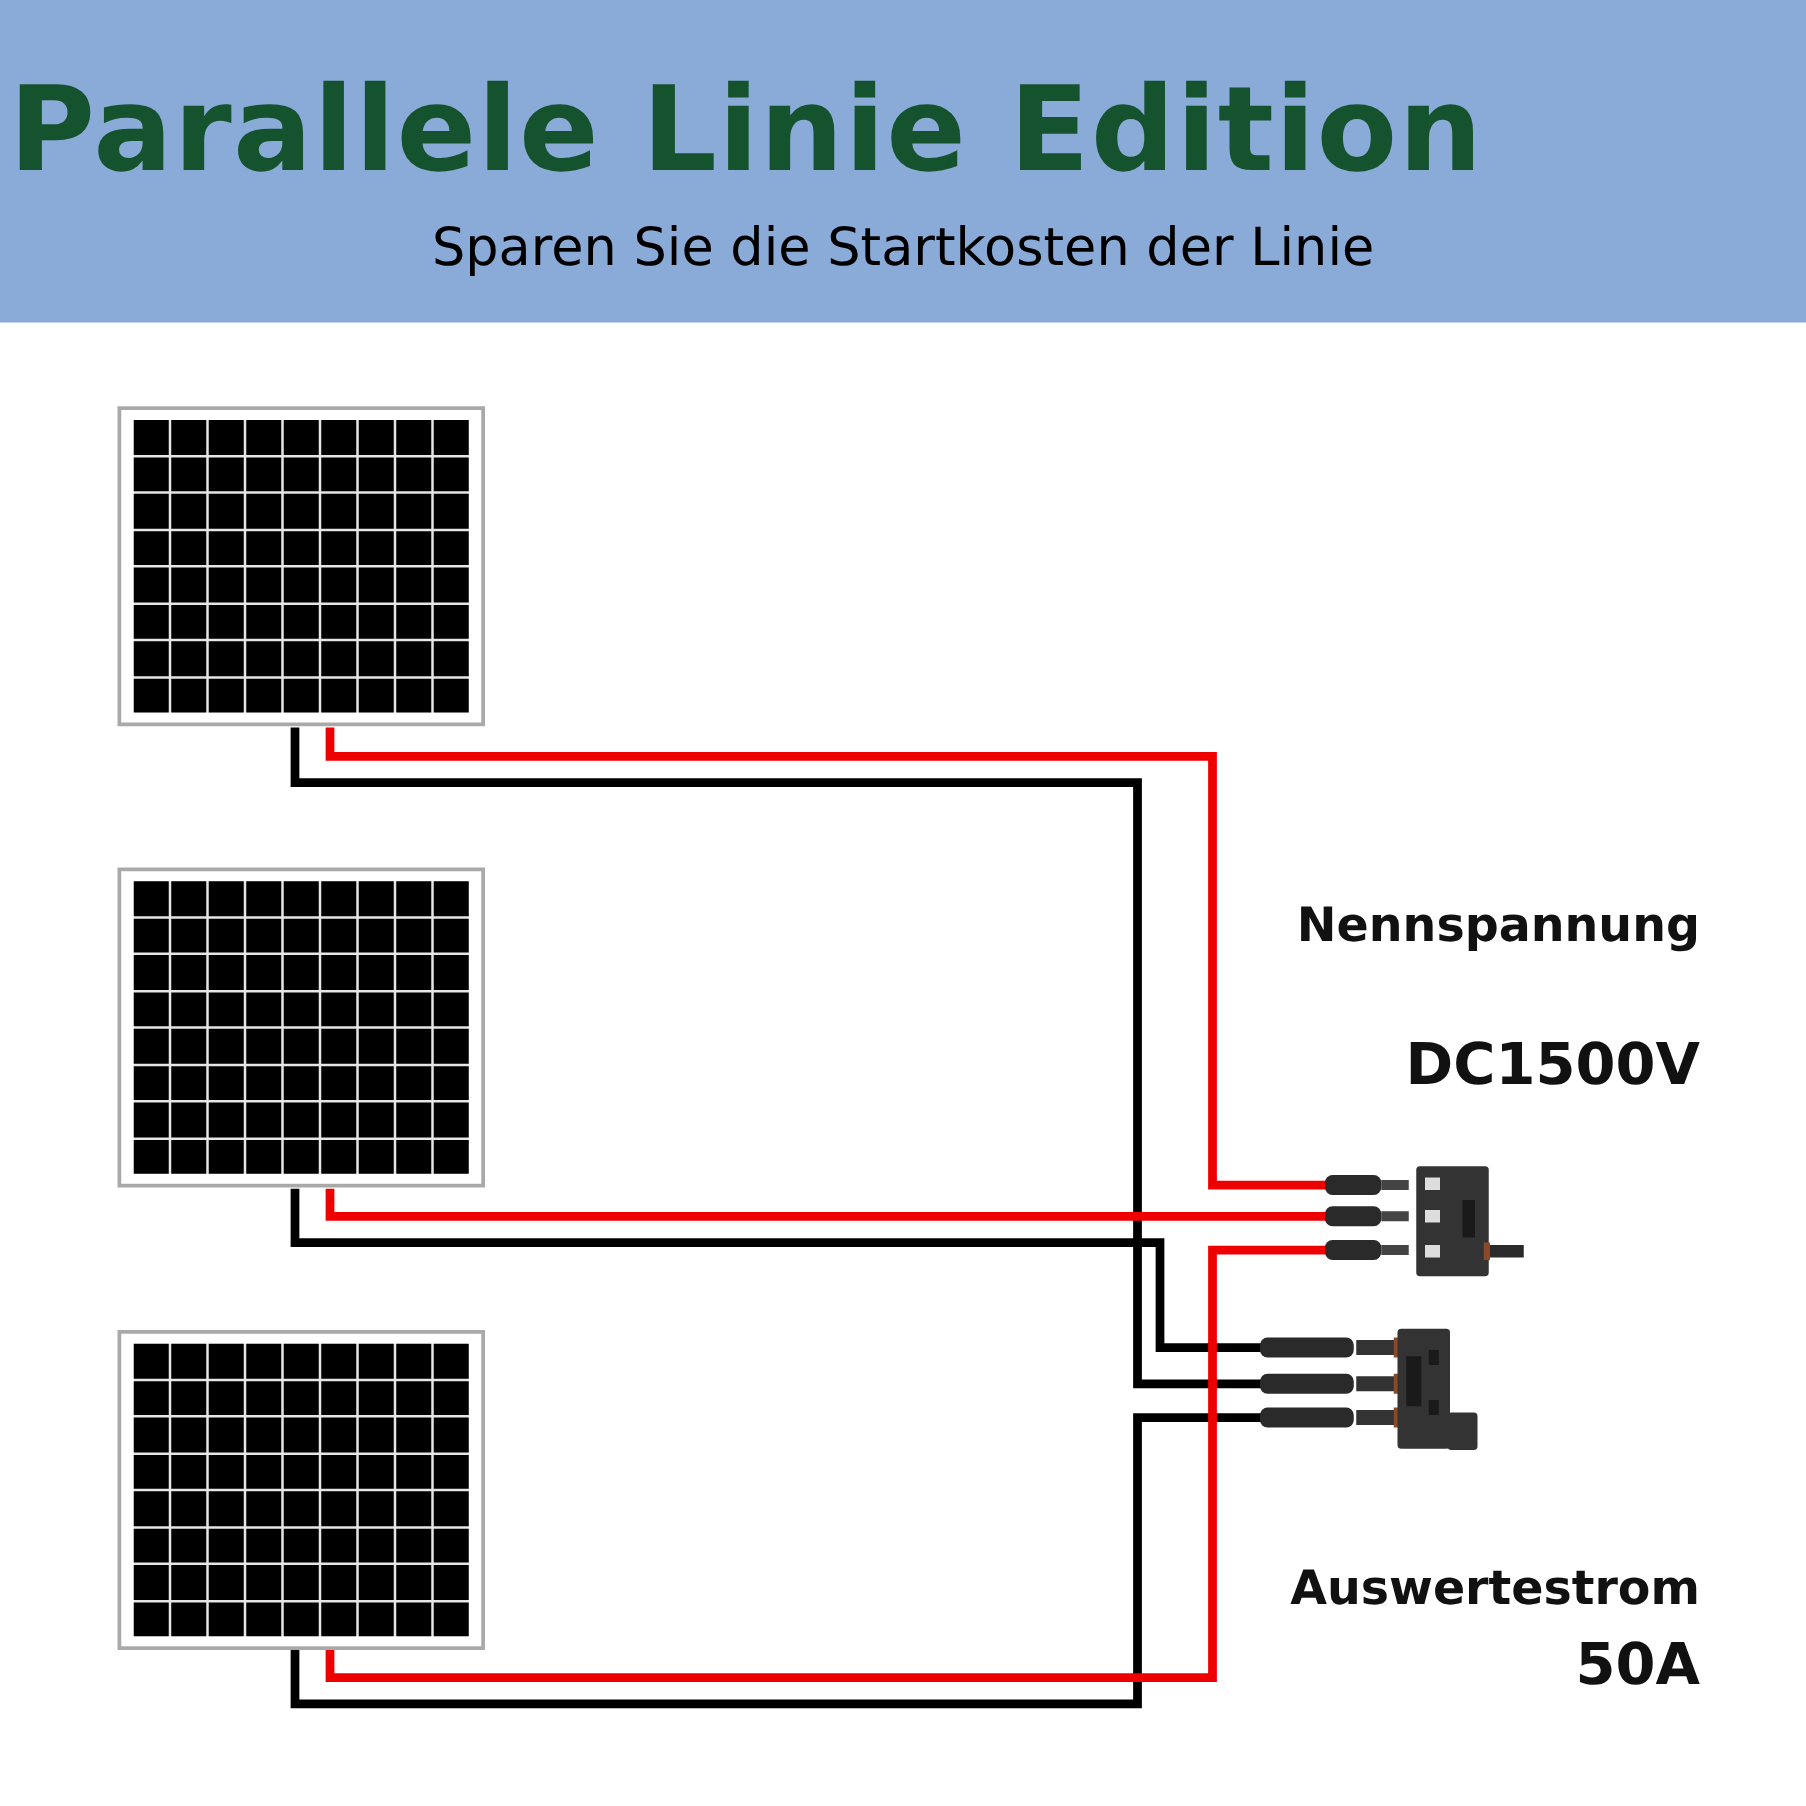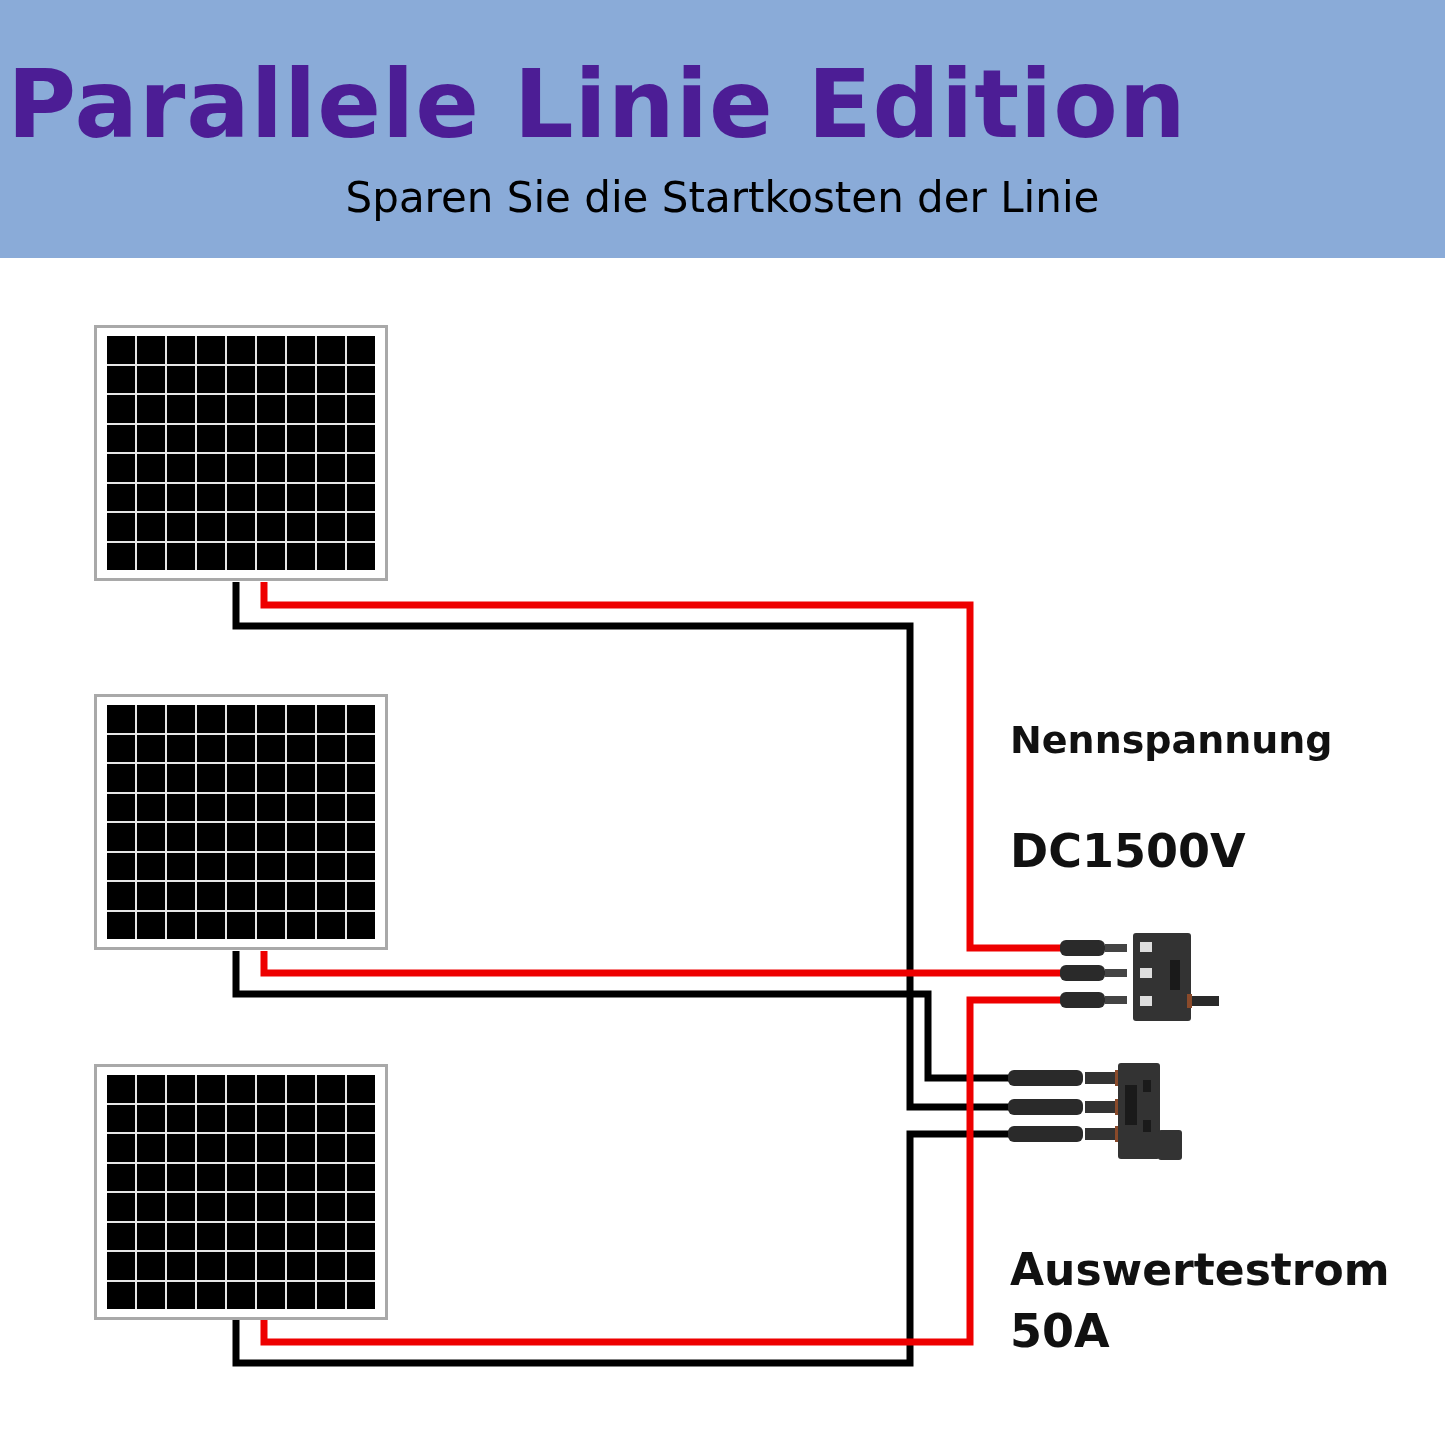--- a/index.html
+++ b/index.html
@@ -1,23 +1,23 @@
 <!DOCTYPE html>
 <html><head>
 <meta charset="utf-8">
 <style>
   html,body{margin:0;padding:0;}
   body{width:1445px;height:1445px;position:relative;background:#ffffff;overflow:hidden;font-family:"DejaVu Sans","Liberation Sans",sans-serif;}
   .banner{position:absolute;left:0;top:0;width:1445px;height:258px;background:#8aabd8;}
-  .title{position:absolute;left:0;width:1194px;top:50px;text-align:center;color:#4c1d95;font-weight:bold;font-size:94px;letter-spacing:1px;line-height:110px;}
+  .title{position:absolute;left:0;width:1194px;top:50px;text-align:center;color:#14532d;font-weight:bold;font-size:94px;letter-spacing:1px;line-height:110px;}
   .subtitle{position:absolute;left:0;width:1445px;top:170px;text-align:center;color:#000000;font-size:42px;line-height:56px;font-family:"DejaVu Sans",sans-serif;}
   .panel{position:absolute;left:94px;width:294px;height:256px;box-sizing:border-box;border:3px solid #a9a9a9;background:#fff;padding:8px 10px 8px 10px;}
   .cells{width:100%;height:100%;display:grid;grid-template-columns:repeat(9,1fr);grid-template-rows:repeat(8,1fr);gap:2px;background:#e6e6e6;}
   .cell{background:#000;}
-  .label{position:absolute;text-align:left;color:#111;font-weight:bold;}
+  .label{position:absolute;text-align:right;color:#111;font-weight:bold;}
   svg{position:absolute;left:0;top:0;}
 </style>
 </head>
 <body>
 
 <div class="banner">
   <div class="title">Parallele Linie Edition</div>
   <div class="subtitle">Sparen Sie die Startkosten der Linie</div>
 </div>
 
@@ -302,14 +302,14 @@
     <rect x="1118" y="1063" width="42" height="96" fill="#333" rx="3"></rect>
     <rect x="1158" y="1130" width="24" height="30" fill="#333" rx="3"></rect>
     <rect x="1125" y="1085" width="12" height="40" fill="#1a1a1a"></rect>
     <rect x="1143" y="1080" width="8" height="12" fill="#1a1a1a"></rect>
     <rect x="1143" y="1120" width="8" height="12" fill="#1a1a1a"></rect>
   </g>
 </svg>
 
 <div class="label" style="left:1010px;top:714px;width:350px;font-size:38px;line-height:52px;">Nennspannung</div>
 <div class="label" style="left:1010px;top:820px;width:350px;font-size:46px;line-height:62px;">DC1500V</div>
-<div class="label" style="left:1010px;top:1244px;width:350px;font-size:44px;line-height:52px;">Auswertestrom</div>
+<div class="label" style="left:1010px;top:1244px;width:350px;font-size:38px;line-height:52px;">Auswertestrom</div>
 <div class="label" style="left:1010px;top:1300px;width:350px;font-size:46px;line-height:62px;">50A</div>
 
 </body></html>

